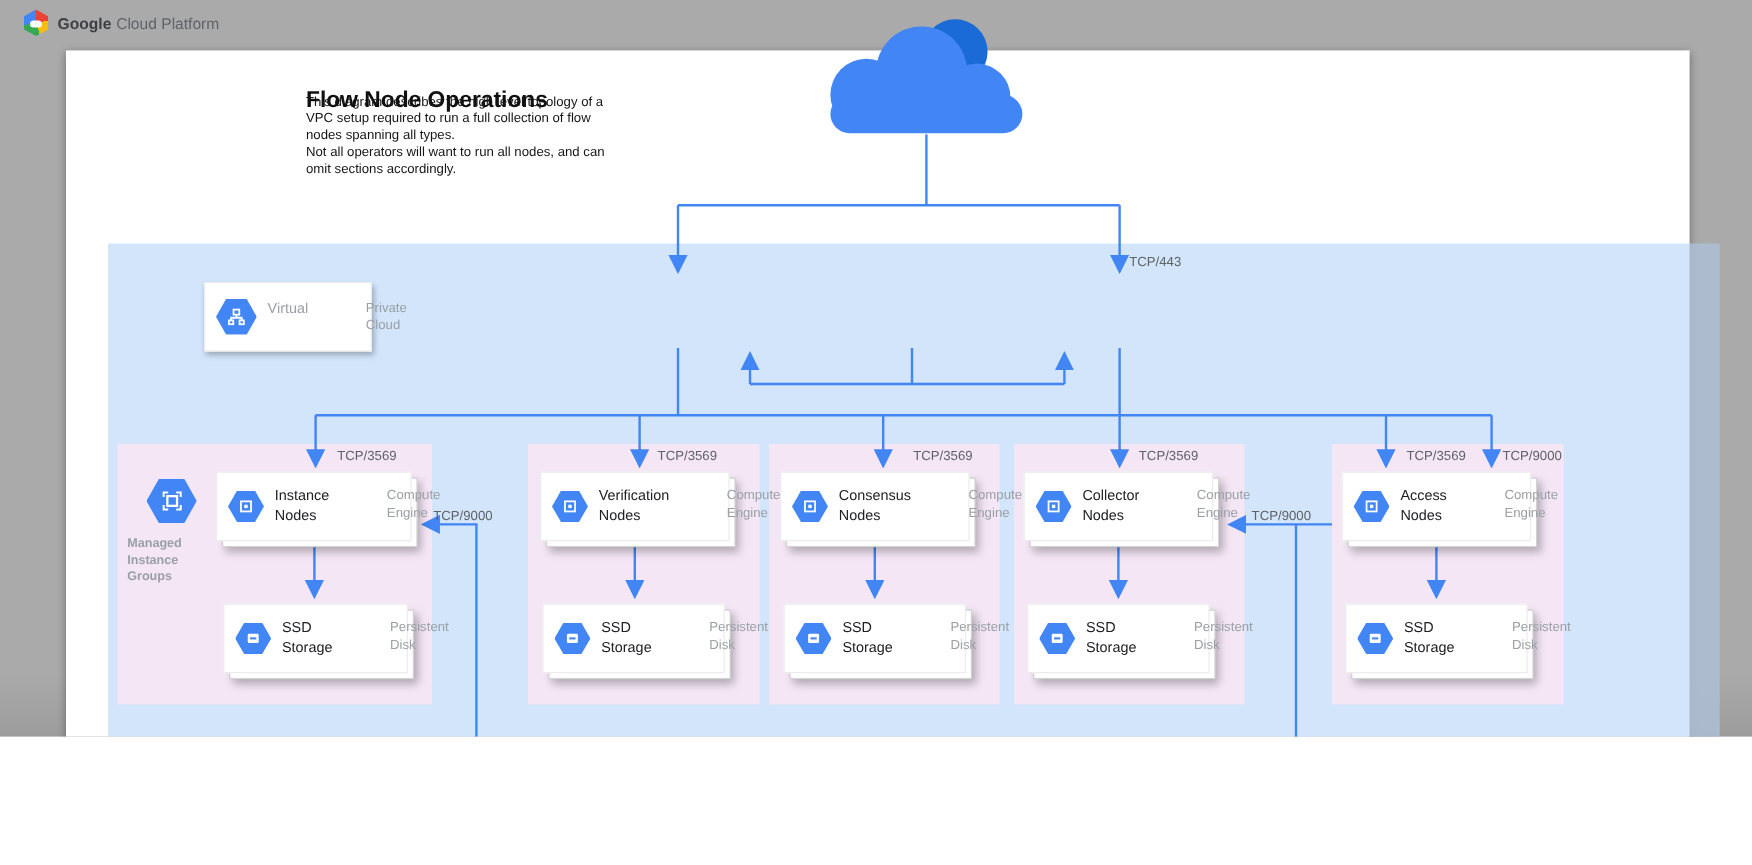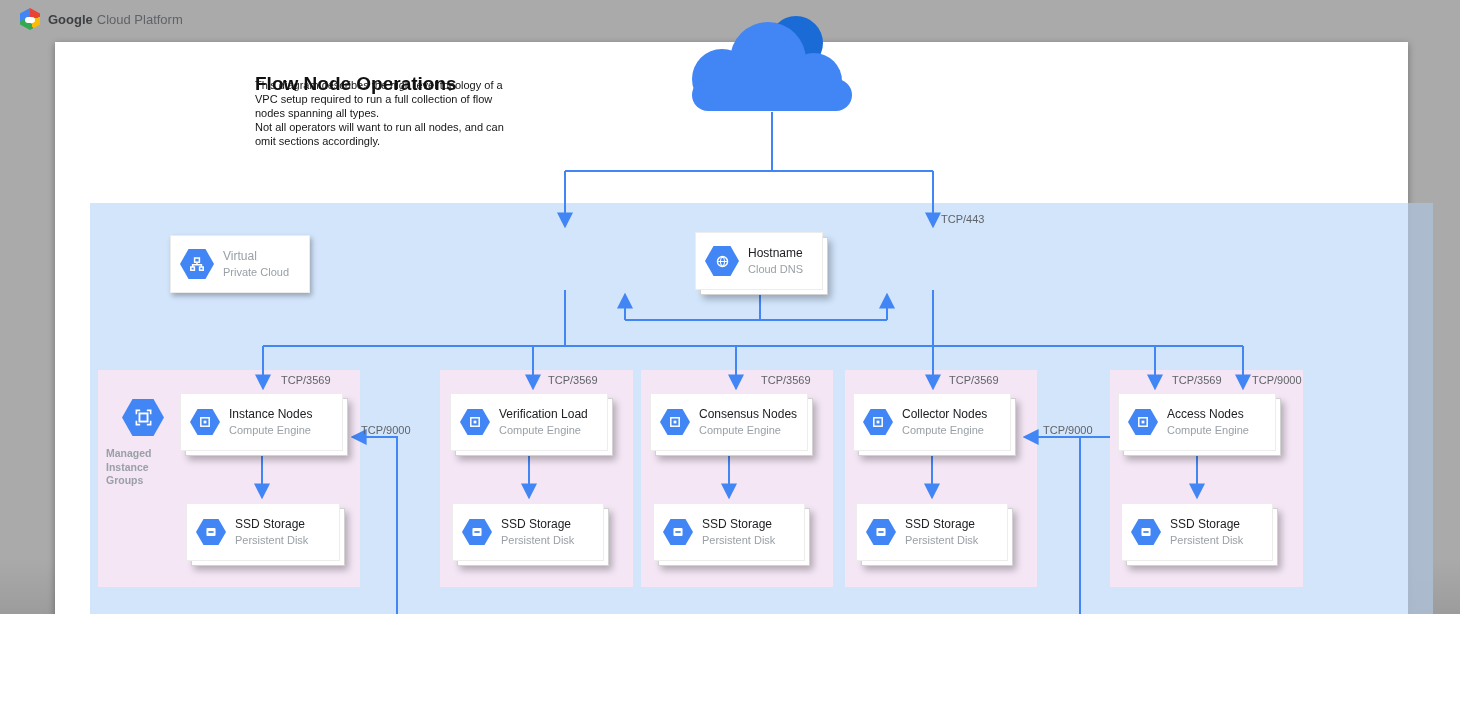--- a/index.html
+++ b/index.html
@@ -27,21 +27,21 @@
   .vpc-region{position:absolute;left:90px;top:203px;width:1343px;height:460px;background:rgba(202,225,250,0.85);}
   .edge-shade{position:absolute;left:1408px;top:203px;width:25px;height:460px;background:rgba(108,113,121,0.28);}
   .group{position:absolute;top:370px;height:217px;background:#f4e6f5;}
   
   .card{
     position:absolute;height:58px;background:#fff;border:1px solid #ececec;box-sizing:border-box;
     display:flex;align-items:center;gap:9px;padding:0 9px;
     box-shadow:2px 3px 5px rgba(0,0,0,0.28);
   }
   .stacked{box-shadow:5px 5px 0 -1px #ffffff,5px 5px 0 0 #d2d2d2,8px 9px 7px rgba(0,0,0,0.28);}
-  .ctext{display:flex;flex-direction:column;}
+  .ctext{display:flex;flex-direction:row;gap:48px;}
   .card-title{font-size:12px;color:#202124;line-height:1.3;}
   .card-sub{font-size:11px;color:#9aa0a6;line-height:1.3;}
   .gray-title{color:#9aa0a6;}
   
   .hex{
     background:#4285f4;flex:none;display:flex;align-items:center;justify-content:center;
     clip-path:polygon(25% 0,75% 0,100% 50%,75% 100%,25% 100%,0 50%);
   }
   .hex-34{width:34px;height:30px;}
   .hex-30{width:30px;height:26px;}
@@ -134,32 +134,20 @@
           <rect x="10.6" y="11" width="3.6" height="3.2"></rect>
         </svg>
     </span>
     <span class="ctext">
       <span class="card-title gray-title">Virtual</span>
       <span class="card-sub">Private Cloud</span>
     </span>
   </div>
 
 
-  <div class="card stacked" style="left:695px;top:232px;width:128px">
-    <span class="hex hex-34">
-      <svg width="15" height="15" viewBox="0 0 16 16" fill="none" stroke="#fff">
-          <circle cx="8" cy="8" r="5.4" stroke-width="1.5"></circle>
-          <path d="M2.6 8 H13.4 M8 2.6 C5 5 5 11 8 13.4 M8 2.6 C11 5 11 11 8 13.4" stroke-width="1.1"></path>
-        </svg>
-    </span>
-    <span class="ctext">
-      <span class="card-title">Hostname</span>
-      <span class="card-sub">Cloud DNS</span>
-    </span>
-  </div>
 
 
   <div class="hex hex-42" style="left:122px;top:399px">
     <svg width="19" height="19" viewBox="0 0 16 16" fill="none" stroke="#fff">
         <rect x="4.6" y="4.6" width="6.8" height="6.8" stroke-width="1.6"></rect>
         <path d="M2 5.2 V2 H5.2 M10.8 2 H14 V5.2 M14 10.8 V14 H10.8 M5.2 14 H2 V10.8" stroke-width="1.4"></path>
       </svg>
   </div>
   <div class="mig-label" style="left:106px;top:447px;width:72px">Managed Instance Groups</div>
 
@@ -176,21 +164,21 @@
     </span>
   </div>
   <div class="card stacked" style="left:450px;top:393px;width:158px">
     <span class="hex hex-30">
         <svg width="14" height="14" viewBox="0 0 16 16">
           <rect x="3.2" y="3.2" width="9.6" height="9.6" fill="none" stroke="#fff" stroke-width="1.7"></rect>
           <rect x="6.4" y="6.4" width="3.2" height="3.2" fill="#fff"></rect>
         </svg>
       </span>
     <span class="ctext">
-      <span class="card-title">Verification Load</span>
+      <span class="card-title">Verification Nodes</span>
       <span class="card-sub">Compute Engine</span>
     </span>
   </div>
   <div class="card stacked" style="left:650px;top:393px;width:158px">
     <span class="hex hex-30">
         <svg width="14" height="14" viewBox="0 0 16 16">
           <rect x="3.2" y="3.2" width="9.6" height="9.6" fill="none" stroke="#fff" stroke-width="1.7"></rect>
           <rect x="6.4" y="6.4" width="3.2" height="3.2" fill="#fff"></rect>
         </svg>
       </span>

